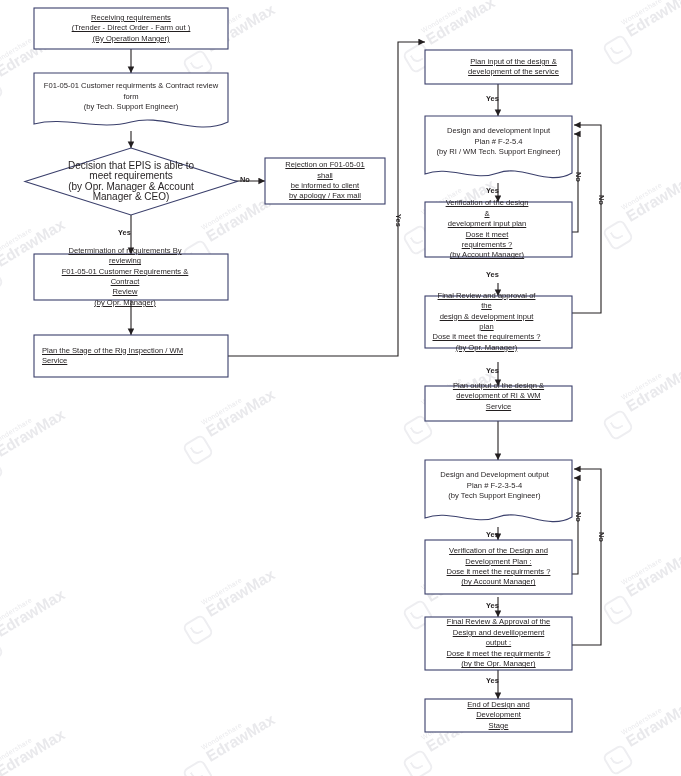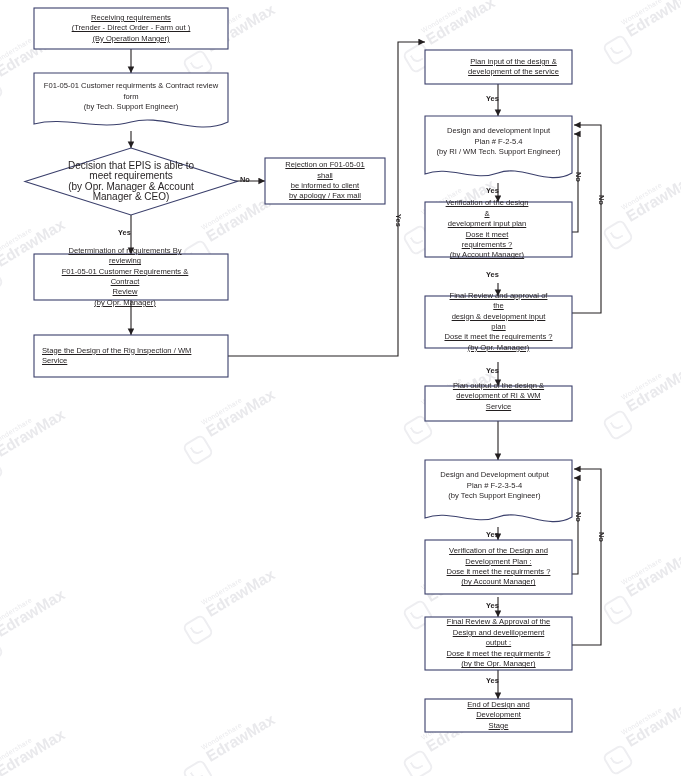--- a/index.html
+++ b/index.html
@@ -193,33 +193,33 @@
 <div class="dia-txt" style="left:40px;top:155px;width:182px;height:53px">
     <span>Decision that EPIS is able to<br>meet requirements<br>(by Opr. Manager &amp; Account<br>Manager &amp; CEO)</span>
   </div>
 <div class="node" style="left:265px;top:158px;width:120px;height:46px">
     <span>Rejection on F01-05-01 shall<br>be informed to client<br>by apology / Fax mail</span>
   </div>
 <div class="node" style="left:38px;top:254px;width:174px;height:46px">
     <span>Determination of requirements By reviewing<br>F01-05-01 Customer Requirements &amp; Contract<br>Review<br>(by Opr. Manager)</span>
   </div>
 <div class="node" style="left:34px;top:335px;width:194px;height:42px;justify-content:flex-start;padding-left:8px;text-align:left">
-    <span>Stage the Design of the Rig Inspection / WM Service</span>
+    <span>Plan the Stage of the Rig Inspection / WM Service</span>
   </div>
 
 <div class="node" style="left:425px;top:50px;width:177px;height:34px">
     <span>Plan input of the design &amp;<br>development of the service</span>
   </div>
 <div class="doc-txt" style="left:425px;top:116px;width:147px;height:52px">
     <span>Design and development Input<br>Plan # F-2-5.4<br>(by RI / WM Tech. Support Engineer)</span>
   </div>
 <div class="node" style="left:425px;top:202px;width:124px;height:55px">
     <span>Verification of the design &amp;<br>development input plan<br>Dose it meet requirements ?<br>(by Account Manager)</span>
   </div>
-<div class="node" style="left:425px;top:296px;width:147px;height:52px">
+<div class="node" style="left:413px;top:296px;width:147px;height:52px">
     <span>Final Review and approval of the<br>design &amp; development input plan<br>Dose it meet the requirements ?<br>(by Opr. Manager)</span>
   </div>
 <div class="node" style="left:425px;top:379px;width:147px;height:35px">
     <span>Plan output of the design &amp;<br>development of RI &amp; WM Service</span>
   </div>
 <div class="doc-txt" style="left:425px;top:460px;width:139px;height:52px">
     <span>Design and Development output<br>Plan # F-2-3-5-4<br>(by Tech Support Engineer)</span>
   </div>
 <div class="node" style="left:425px;top:540px;width:147px;height:54px">
     <span>Verification of the Design and<br>Development Plan :<br>Dose it meet the requirments ?<br>(by Account Manager)</span>

